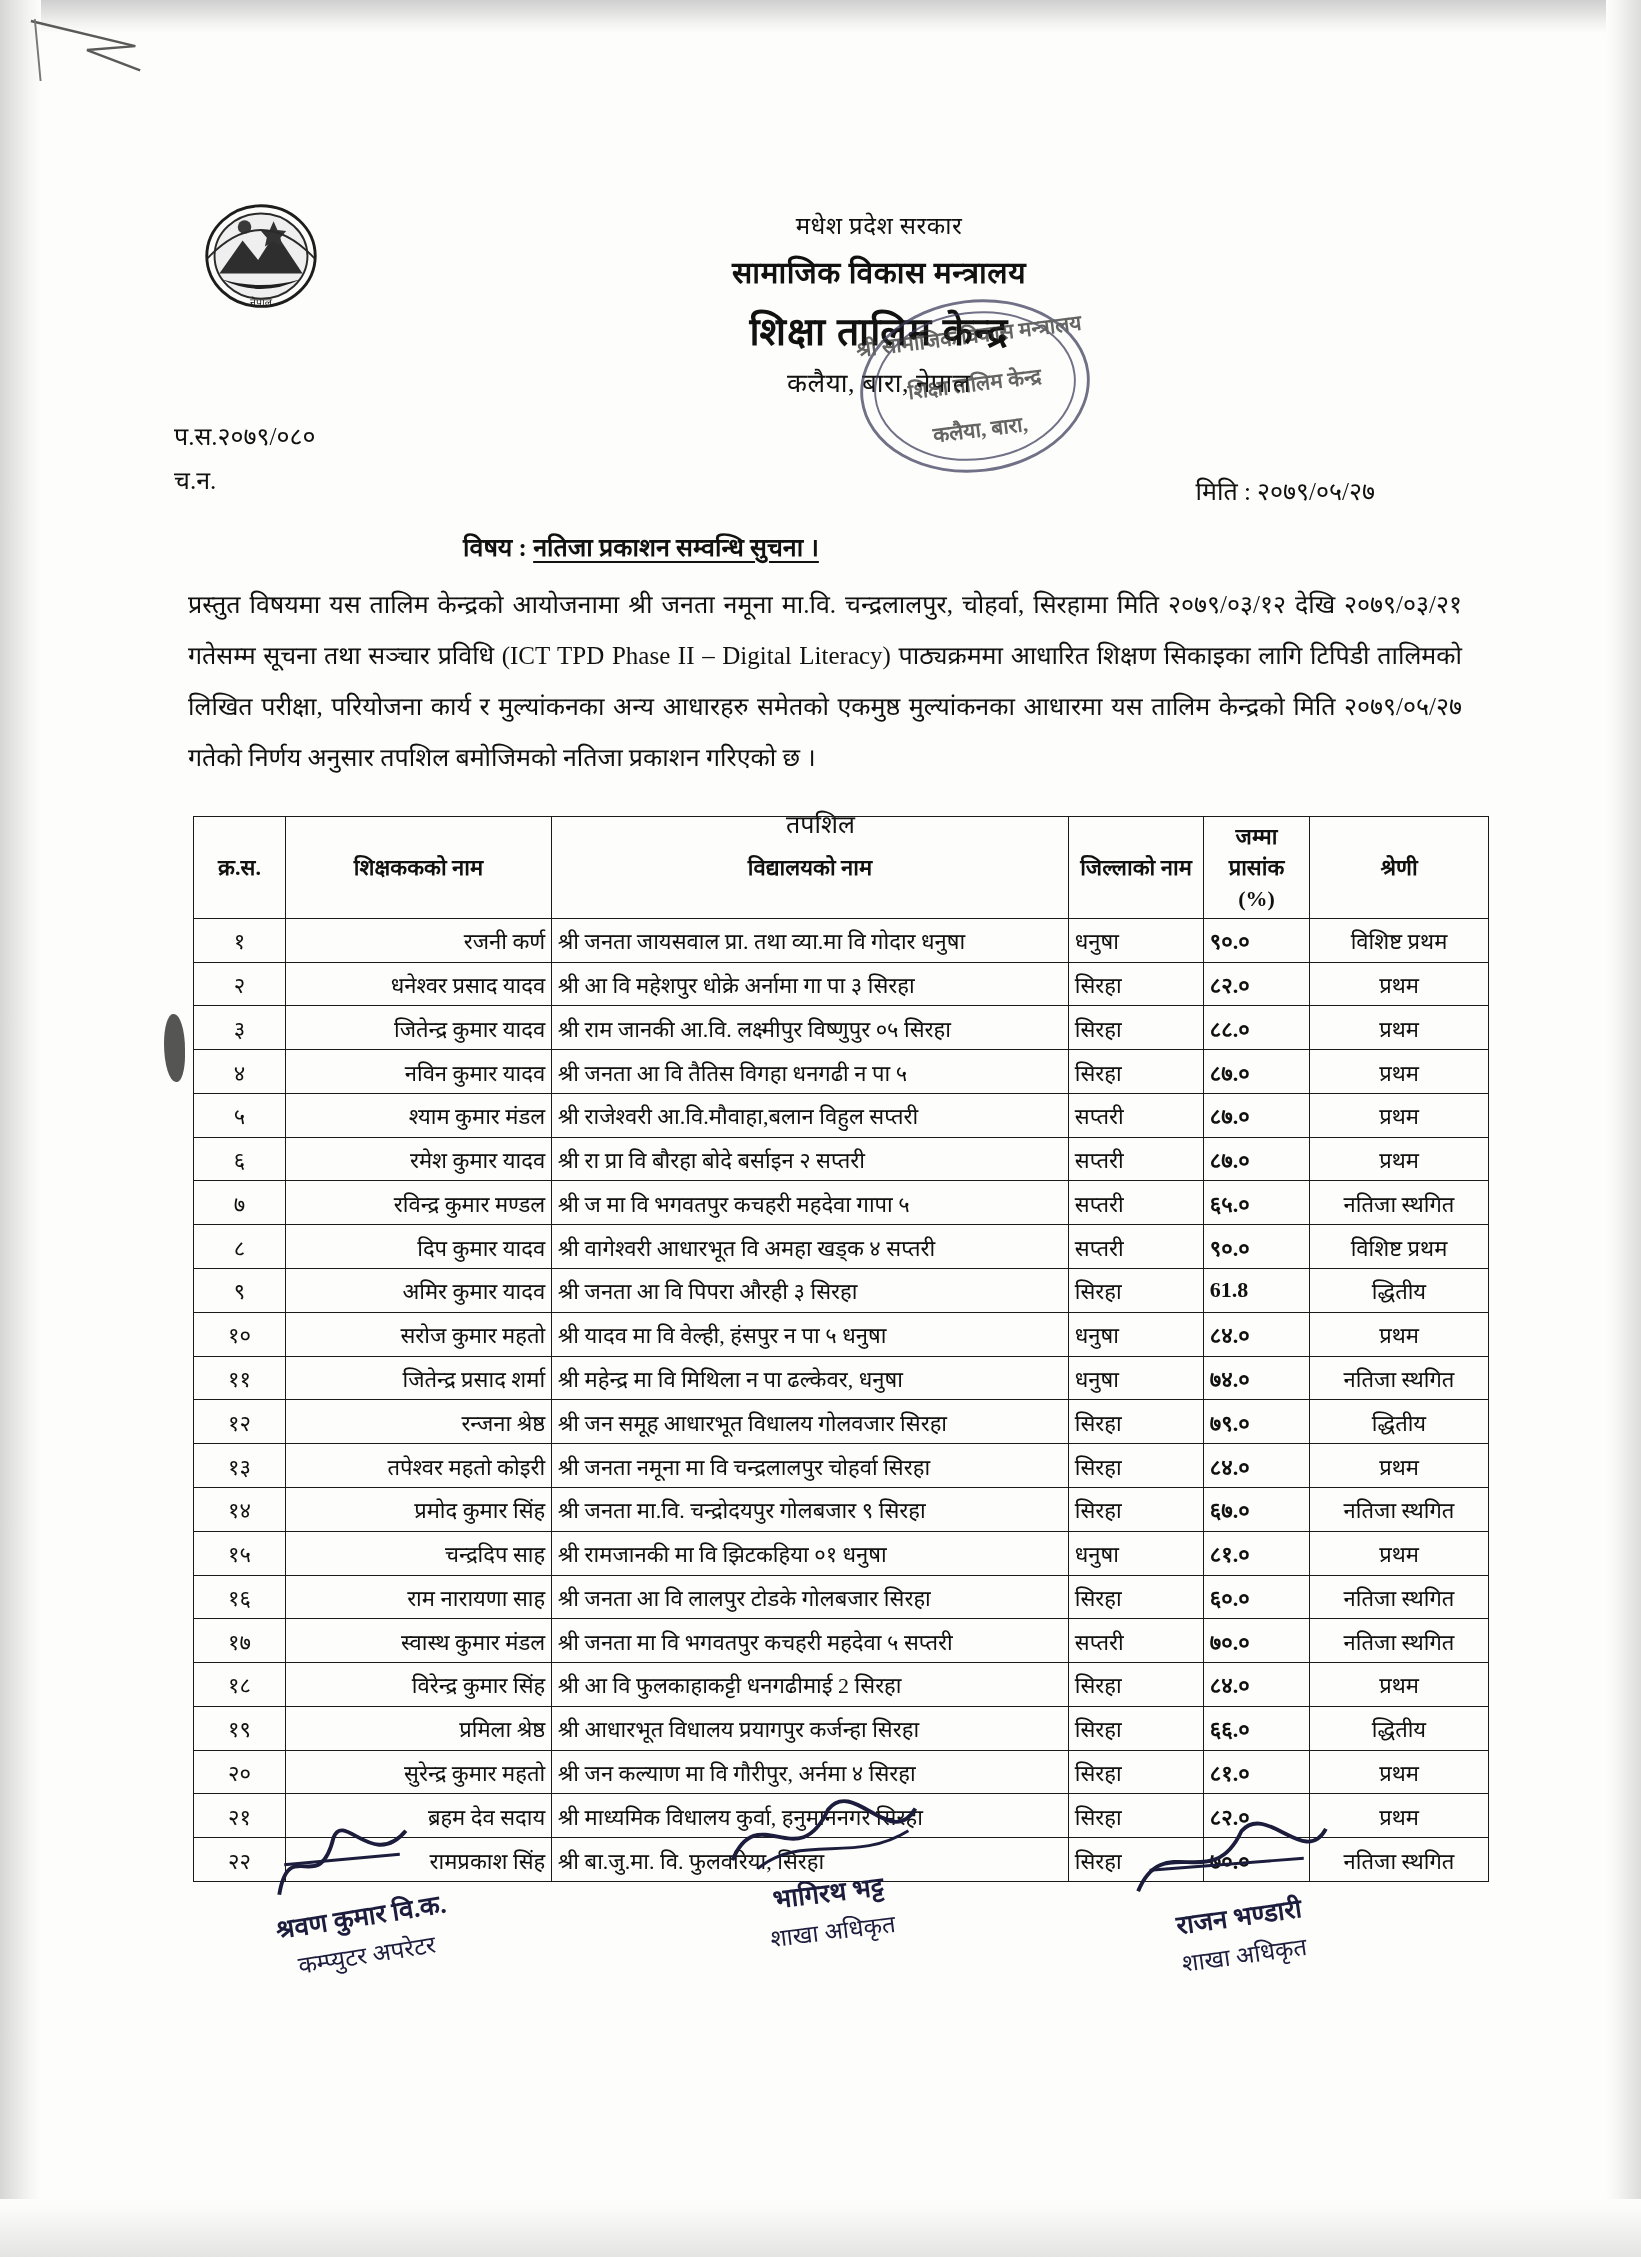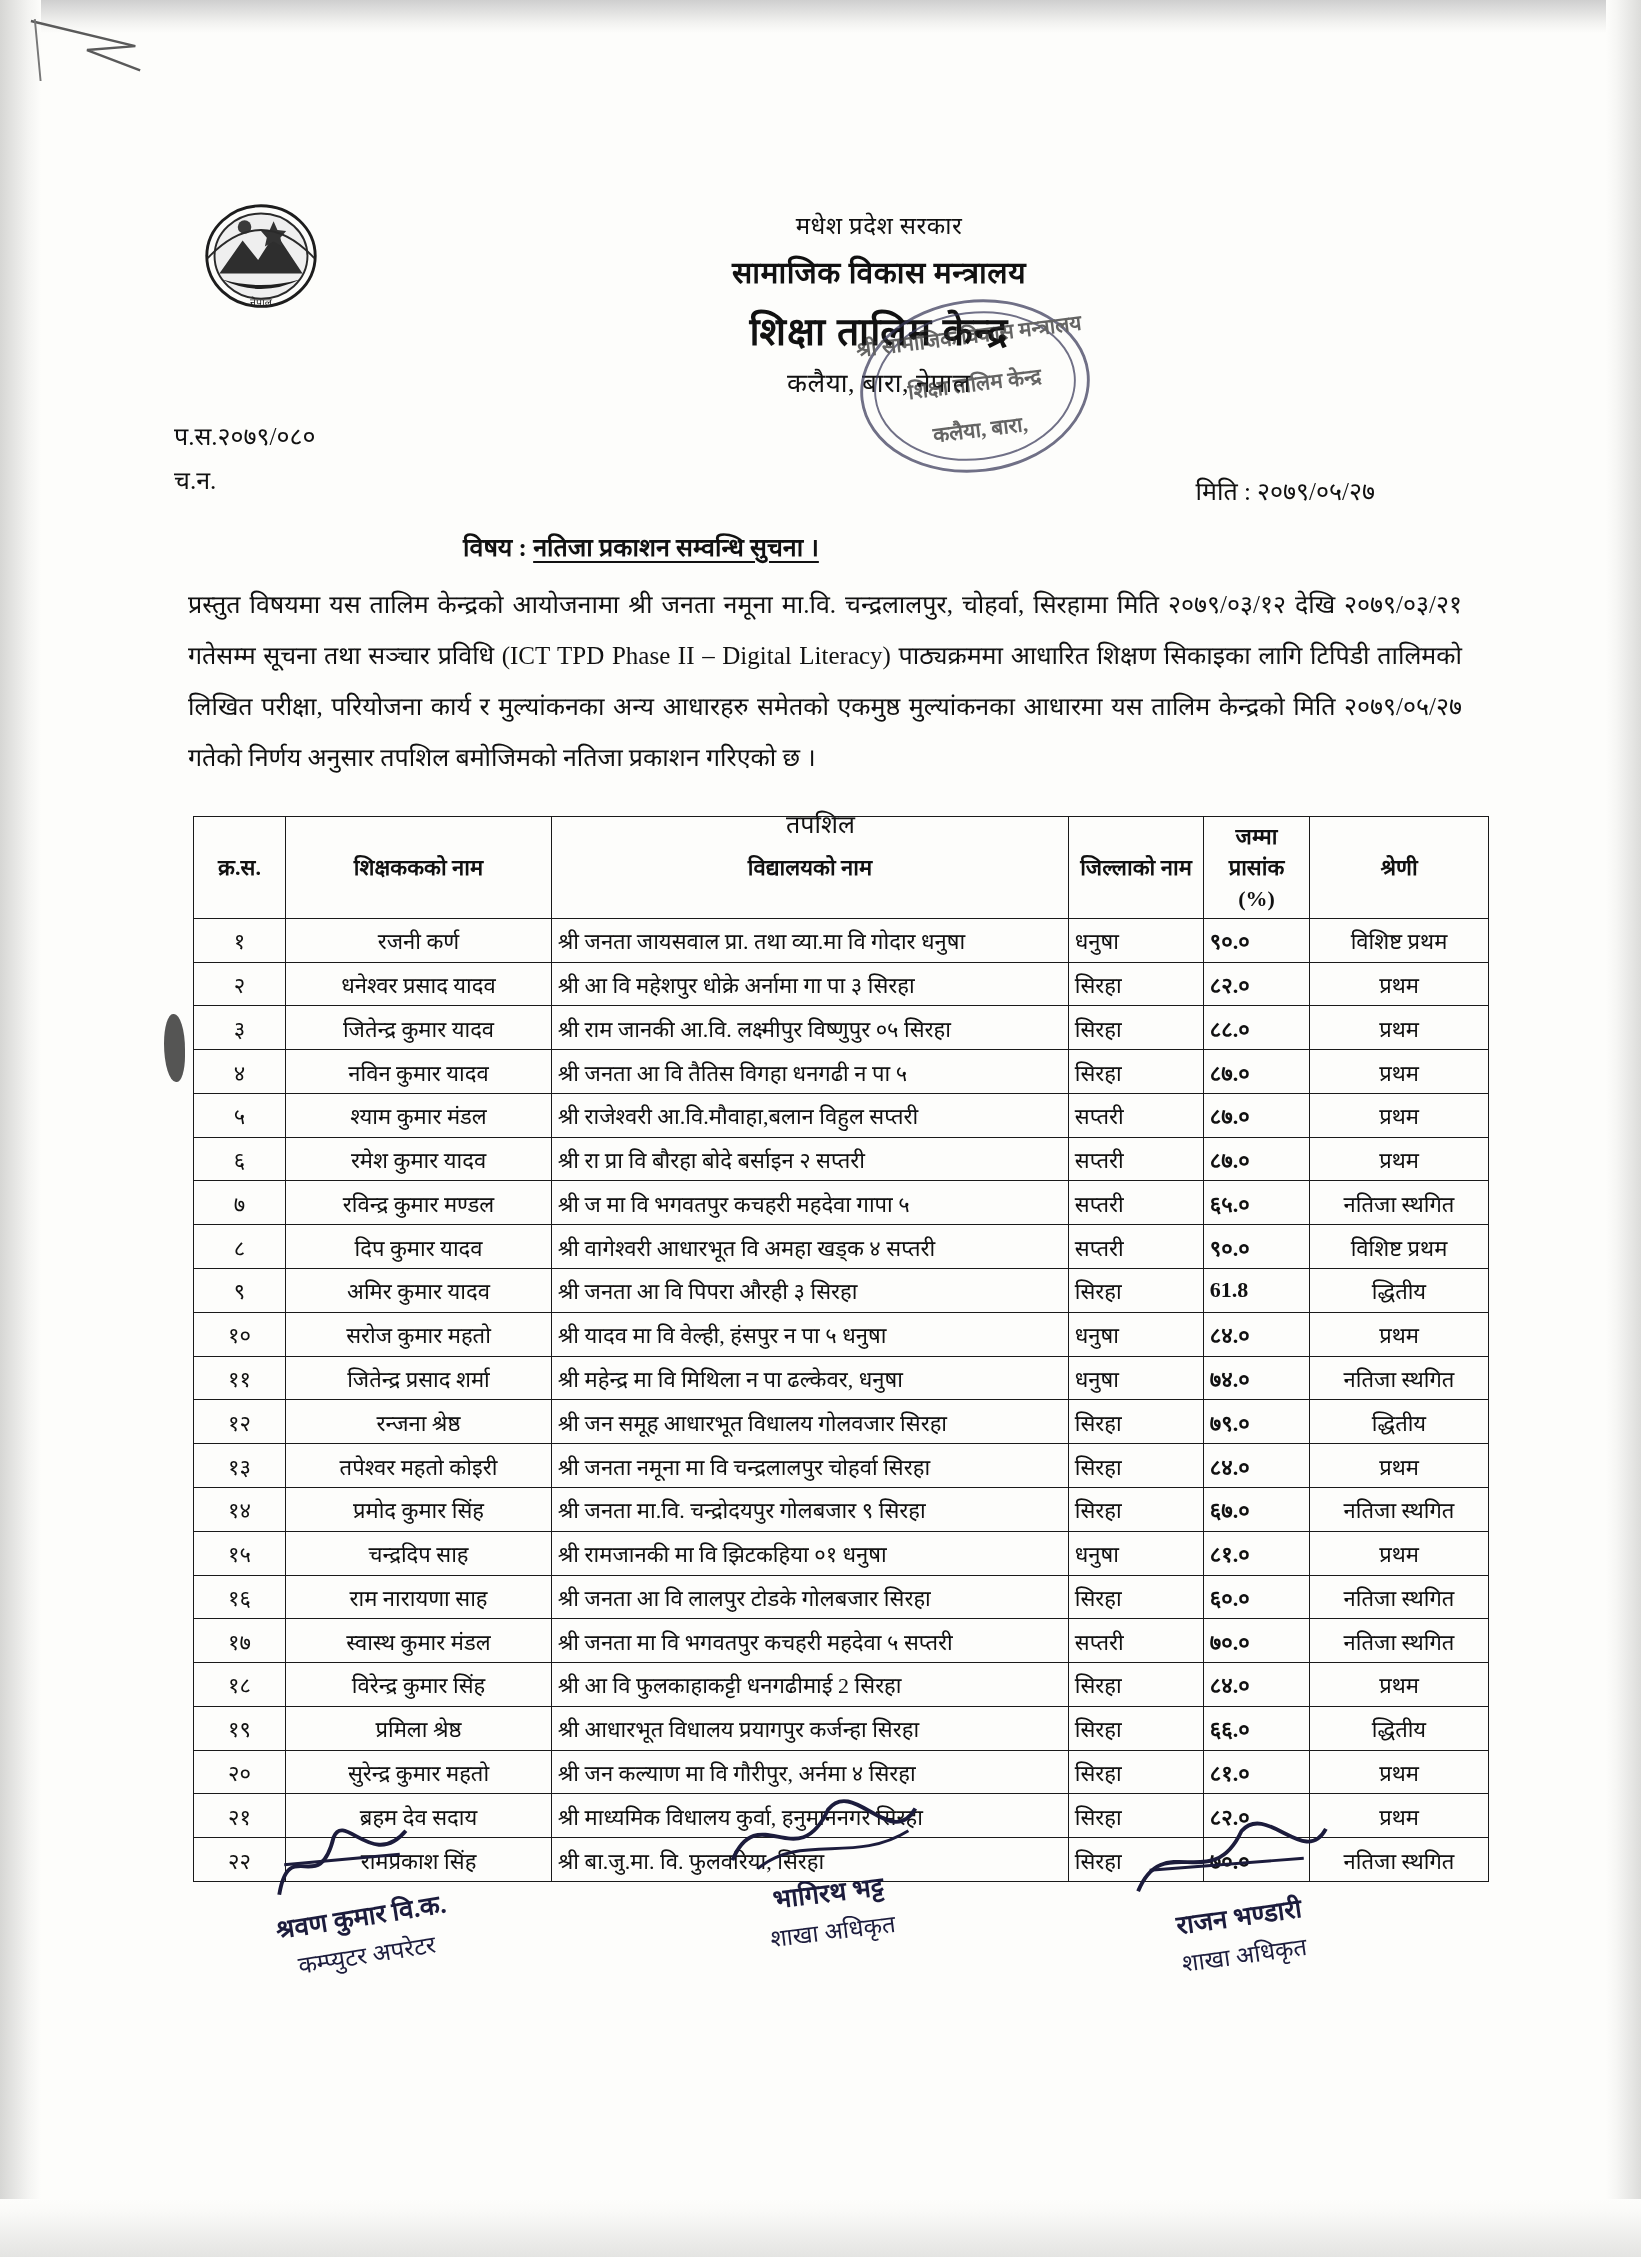--- a/index.html
+++ b/index.html
@@ -171,21 +171,21 @@
     line-height: 31px;
   }
   col.c-sn     { width: 92px; }
   col.c-name   { width: 266px; }
   col.c-school { width: 517px; }
   col.c-dist   { width: 135px; }
   col.c-marks  { width: 106px; }
   col.c-grade  { width: 179px; }
 
   td.sn     { text-align: center; }
-  td.tname  { text-align: center; padding-left: 15.4px; }
+  td.tname  { text-align: right; padding-left: 15.4px; }
   td.school { text-align: left; padding-left: 11.6px; }
   td.dist   { text-align: left; }
   td.marks  { text-align: left; font-weight: bold; }
   td.grade  { text-align: center; }
 
   
   .sign-block {
     position: absolute;
     text-align: center;
     font-size: 24px;

